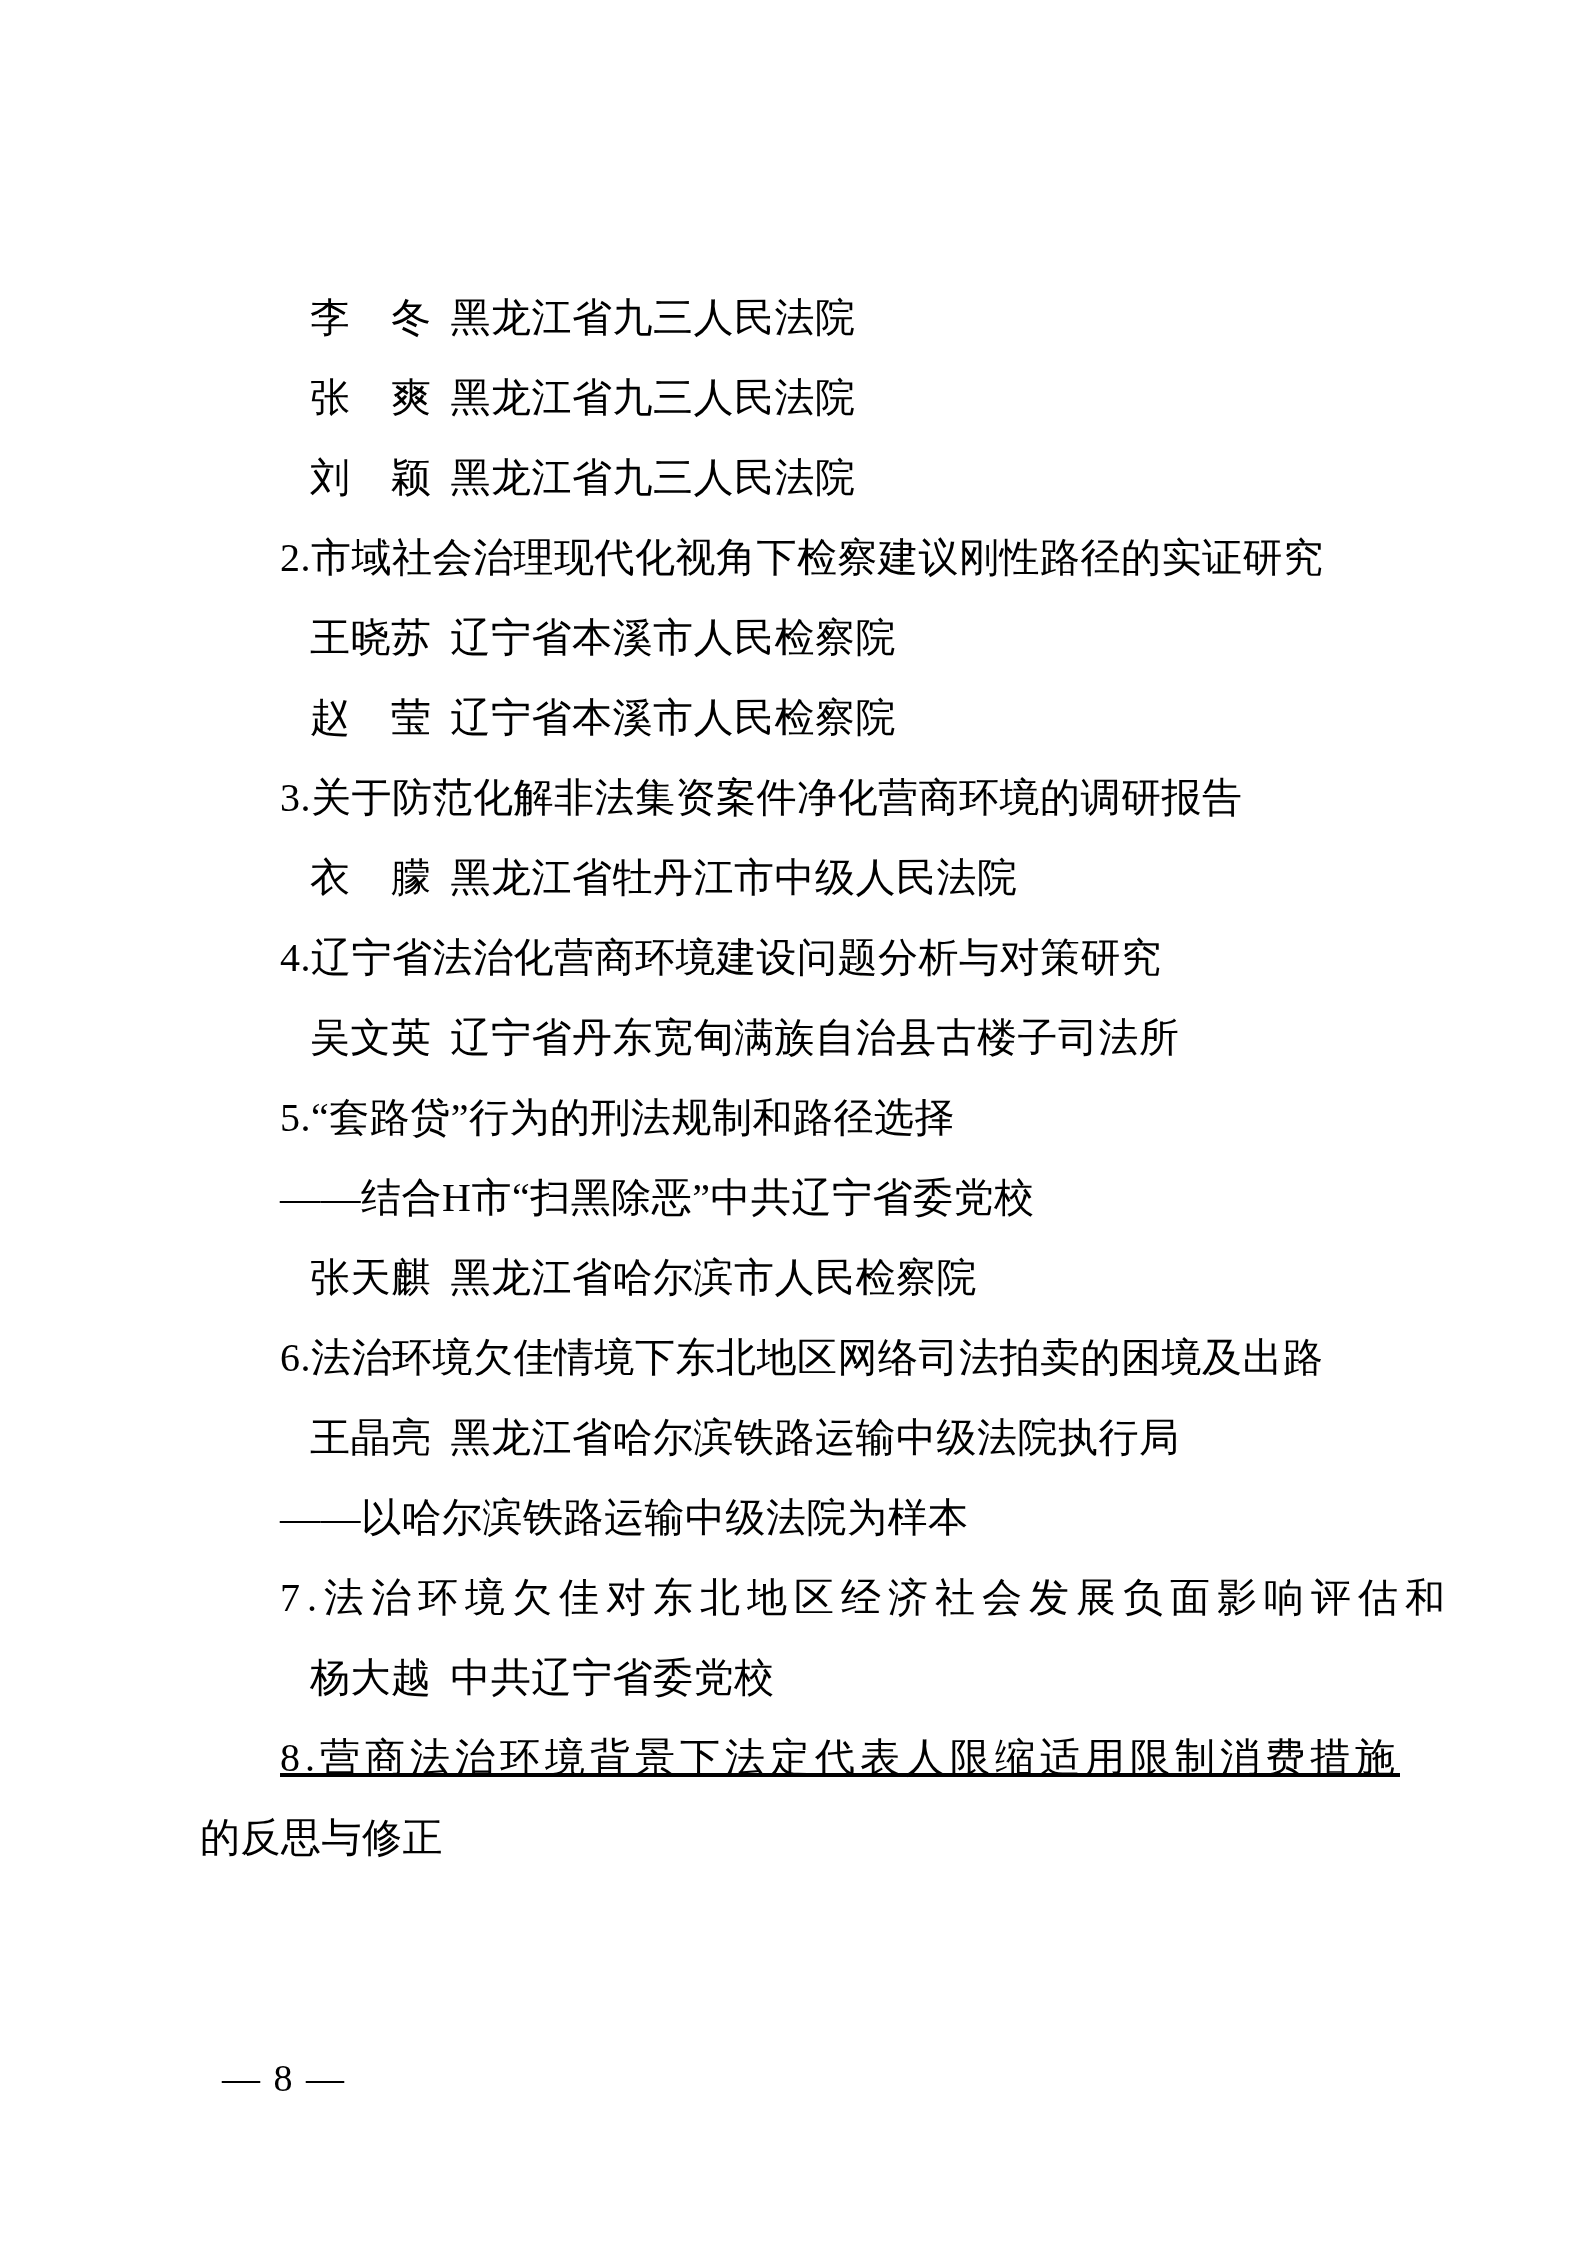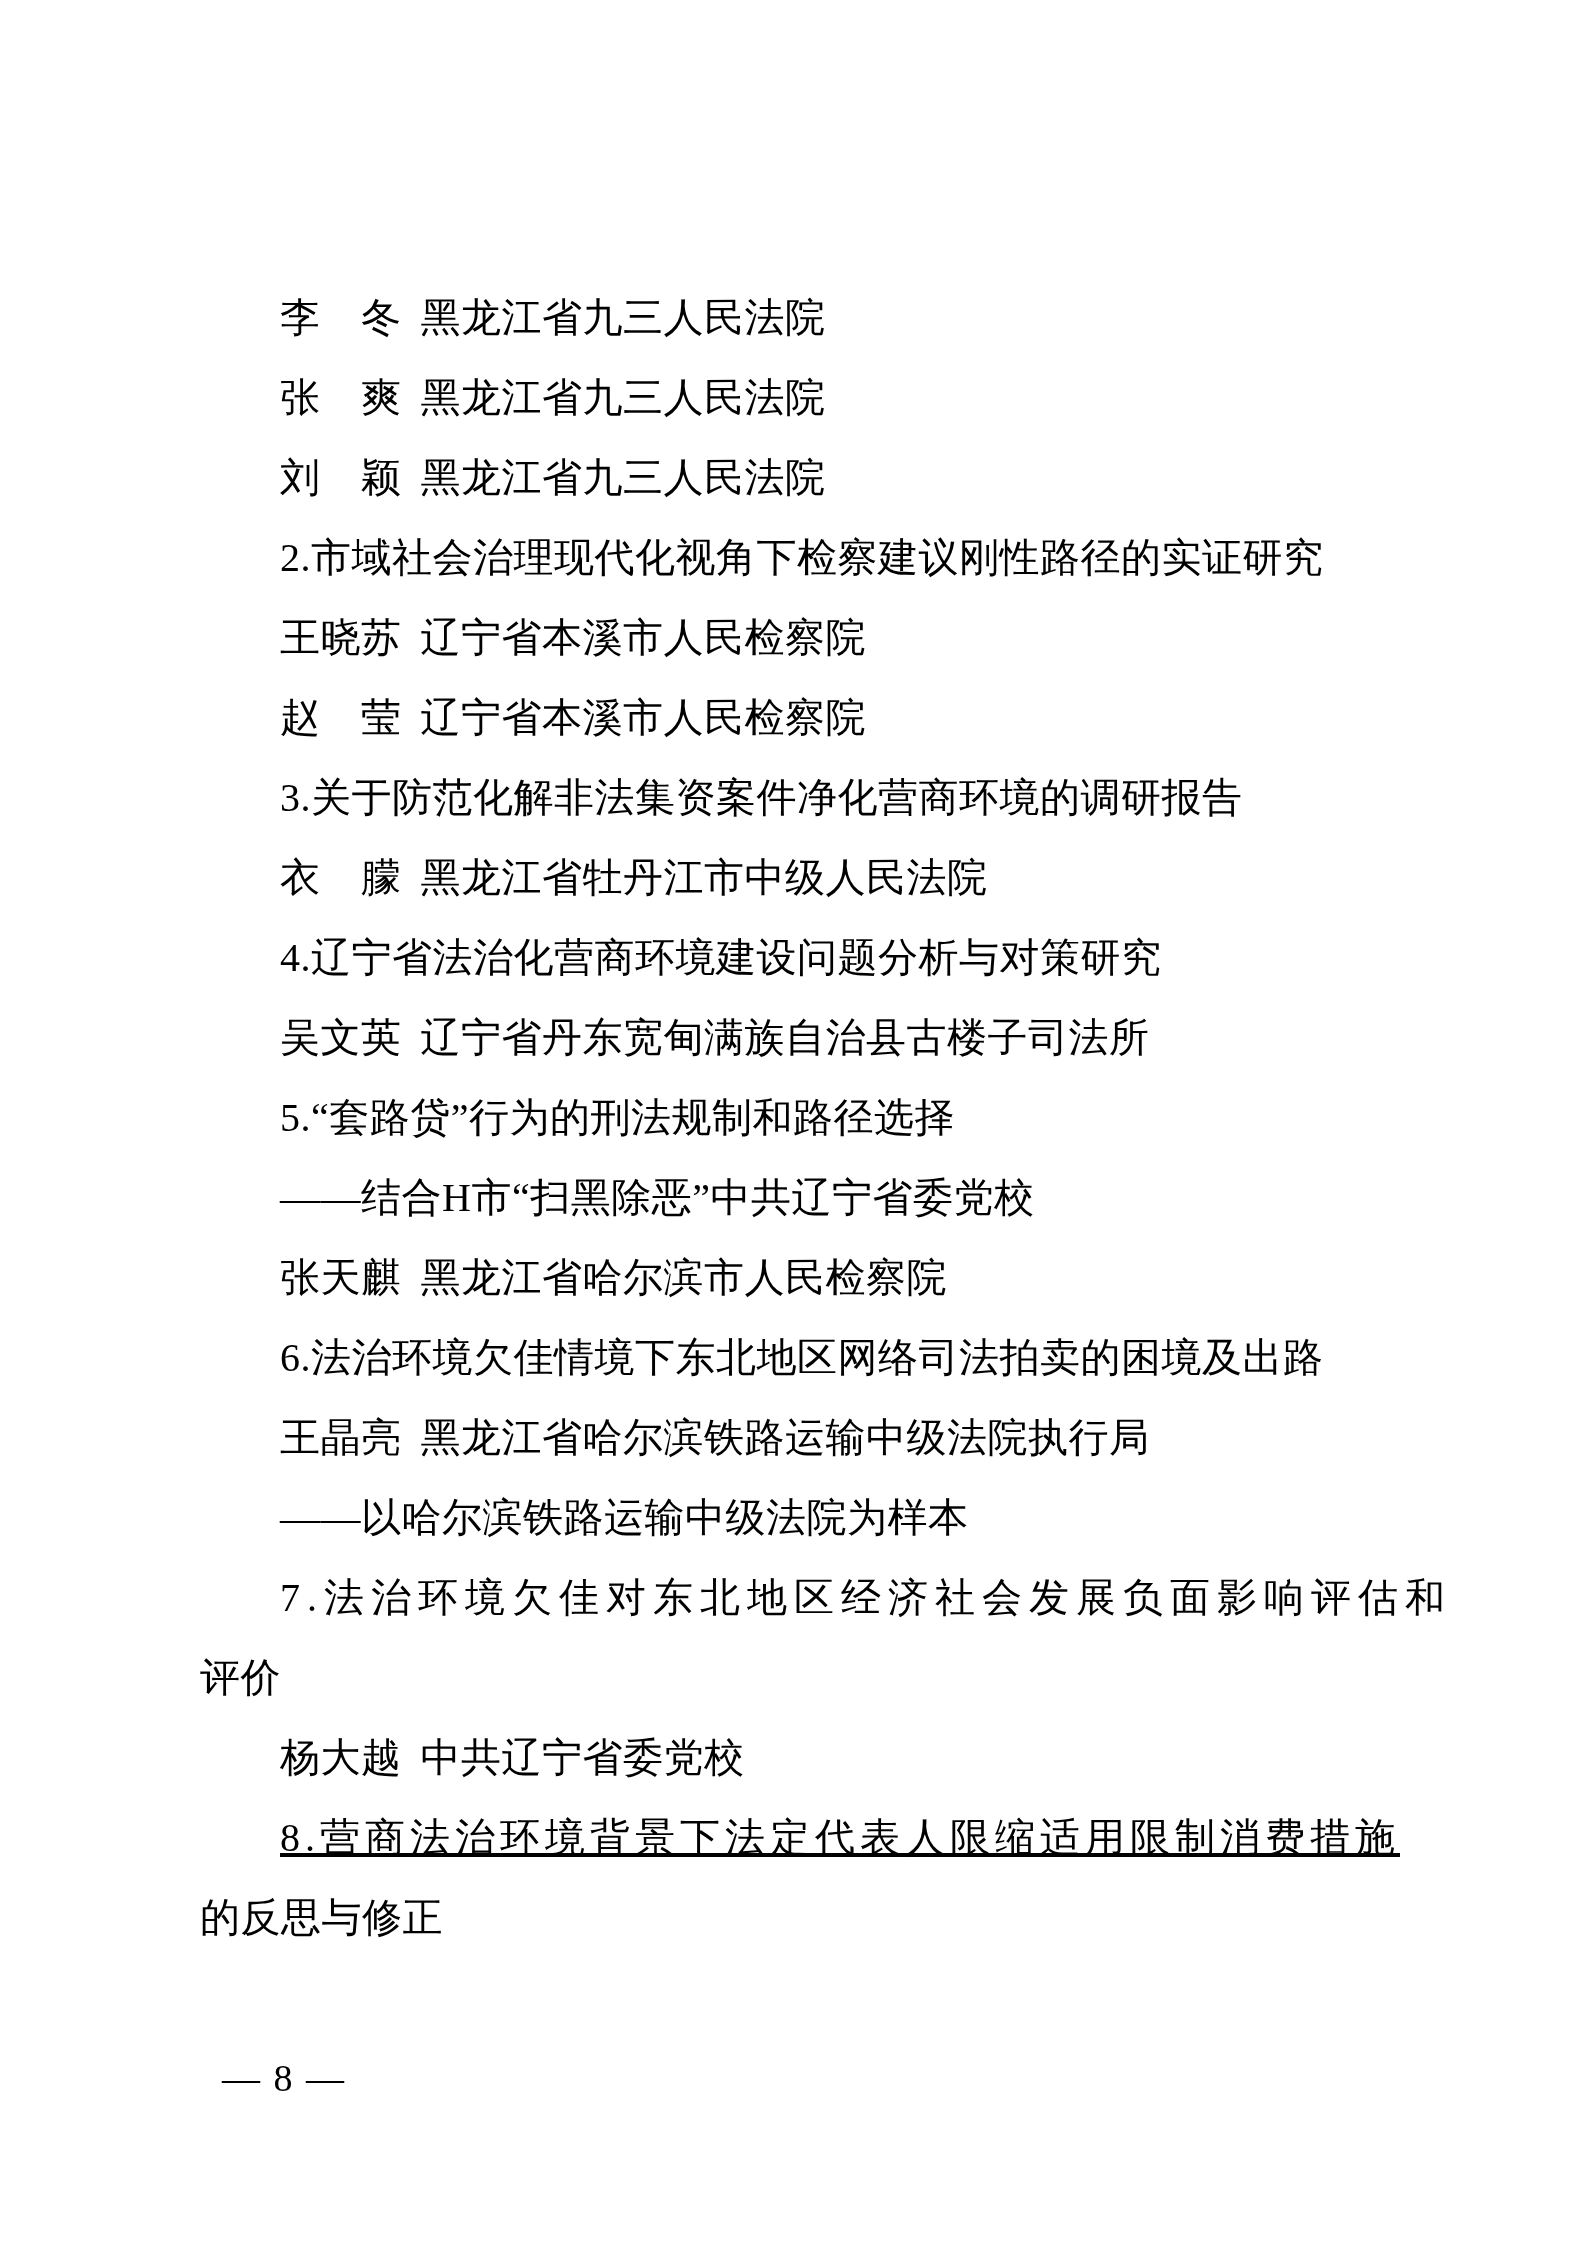--- a/index.html
+++ b/index.html
@@ -26,20 +26,21 @@
     letter-spacing: 0.5px;
   }
   .ind { margin-left: 80px; }
   .flush { margin-left: 0; }
   .ls7 { letter-spacing: 7px; text-align: right; }
   .ls5 { letter-spacing: 5px; text-decoration: underline; }
   .author-name {
     display: inline-block;
     min-width: 120px;
     white-space: pre;
+    margin-left: 30px;
   }
   .author-institution { margin-left: 19px; }
   .footer {
     position: absolute;
     left: 222px;
     top: 2038px;
     height: 80px;
     line-height: 80px;
     font-size: 38px;
     letter-spacing: 2px;
@@ -78,21 +79,20 @@
   <div class="line ind"><span class="author-name">张天麒</span><span class="author-institution">黑龙江省哈尔滨市人民检察院</span></div>
 
   <div class="line ind">6.法治环境欠佳情境下东北地区网络司法拍卖的困境及出路</div>
 
   <div class="line ind"><span class="author-name">王晶亮</span><span class="author-institution">黑龙江省哈尔滨铁路运输中级法院执行局</span></div>
 
   <div class="line ind">——以哈尔滨铁路运输中级法院为样本</div>
 
   <div class="line ind ls7">7.法治环境欠佳对东北地区经济社会发展负面影响评估和</div>
 
-  <div class="line flush">评价</div>
 
   <div class="line ind"><span class="author-name">杨大越</span><span class="author-institution">中共辽宁省委党校</span></div>
 
   <div class="line ind ls5">8.营商法治环境背景下法定代表人限缩适用限制消费措施</div>
 
   <div class="line flush">的反思与修正</div>
 
 </div>
 
 <div class="footer">— 8 —</div>

